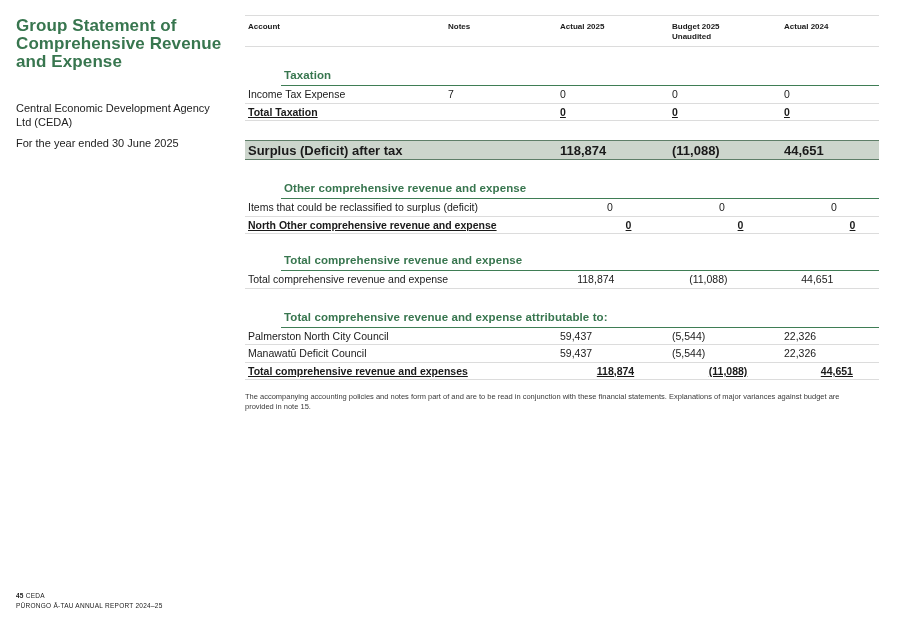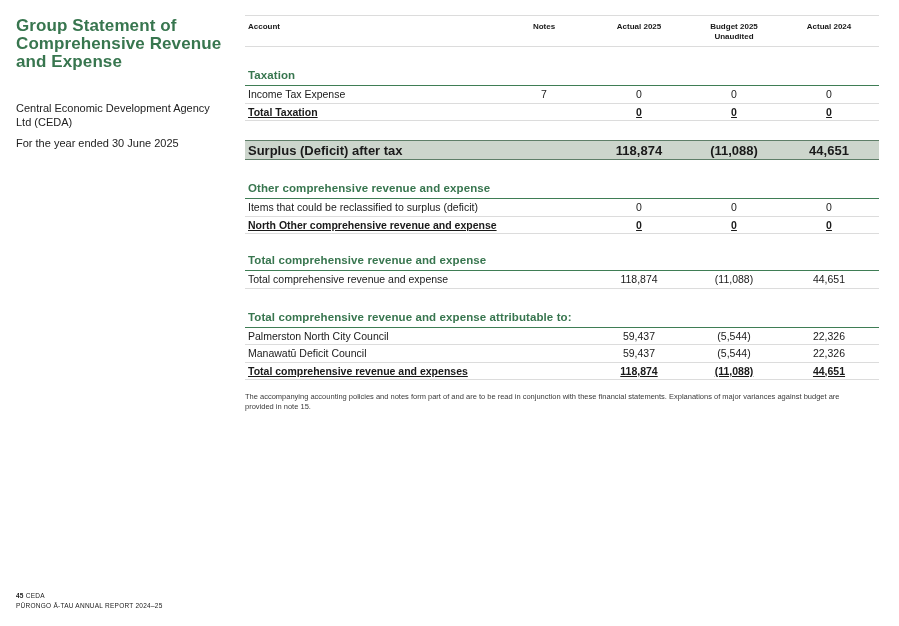--- a/index.html
+++ b/index.html
@@ -32,22 +32,23 @@
   }
   .period { margin-top: 8px; font-size: 11px; color: #222222; }
 
   
   .table-col { position: absolute; left: 245px; top: 15px; width: 634px; }
 
   .grid-row {
     display: grid;
     grid-template-columns: 1fr 95px 95px 95px 95px;
     align-items: center;
-  }
-  .c-num { text-align: center; padding-right: 5px; white-space: nowrap; }
+    gap: 17px;
+  }
+  .c-num { text-align: left; padding-right: 5px; white-space: nowrap; }
   .c-account { text-align: left; padding-left: 3px; white-space: nowrap; }
 
   .thead {
     border-top: 1px solid #dcdcdc;
     border-bottom: 1px solid #dcdcdc;
     padding: 6px 0 5px 0;
     font-size: 8px;
     font-weight: bold;
     align-items: start;
     line-height: 9.5px;
@@ -56,20 +57,21 @@
 
   .section { margin-top: 22px; }
   .section.tight { margin-top: 20px; }
   .sec-heading {
     font-size: 11.5px;
     font-weight: bold;
     color: #38764F;
     padding: 0 0 4px 3px;
     border-bottom: 1.5px solid #3F7D55;
     letter-spacing: 0.1px;
+    margin-left: 36px;
   }
   .body-row {
     min-height: 17.5px;
     font-size: 10.5px;
     border-bottom: 1px solid #dcdcdc;
   }
   .body-row.bold { font-weight: bold; text-decoration: underline; }
 
   .surplus-block { margin-top: 19px; }
   .surplus-row {

